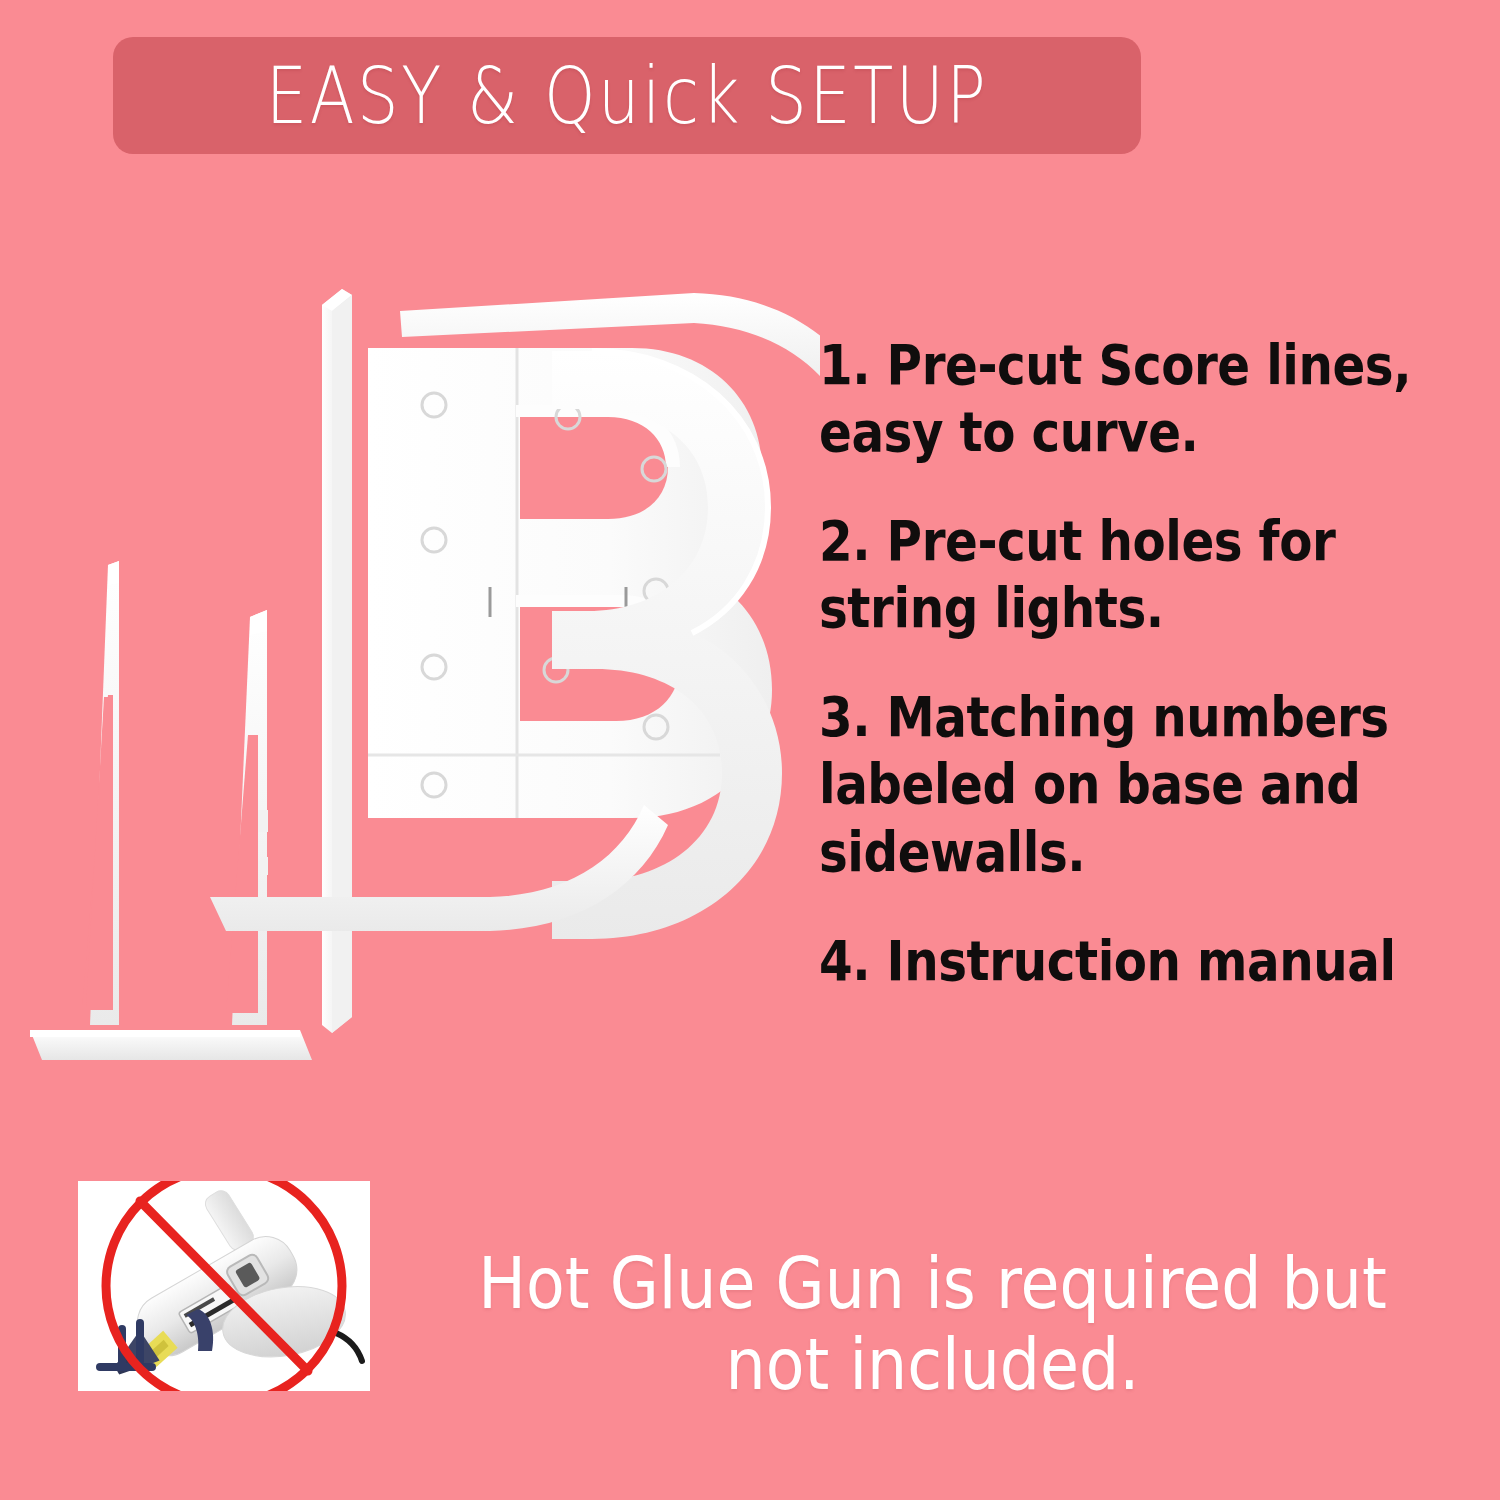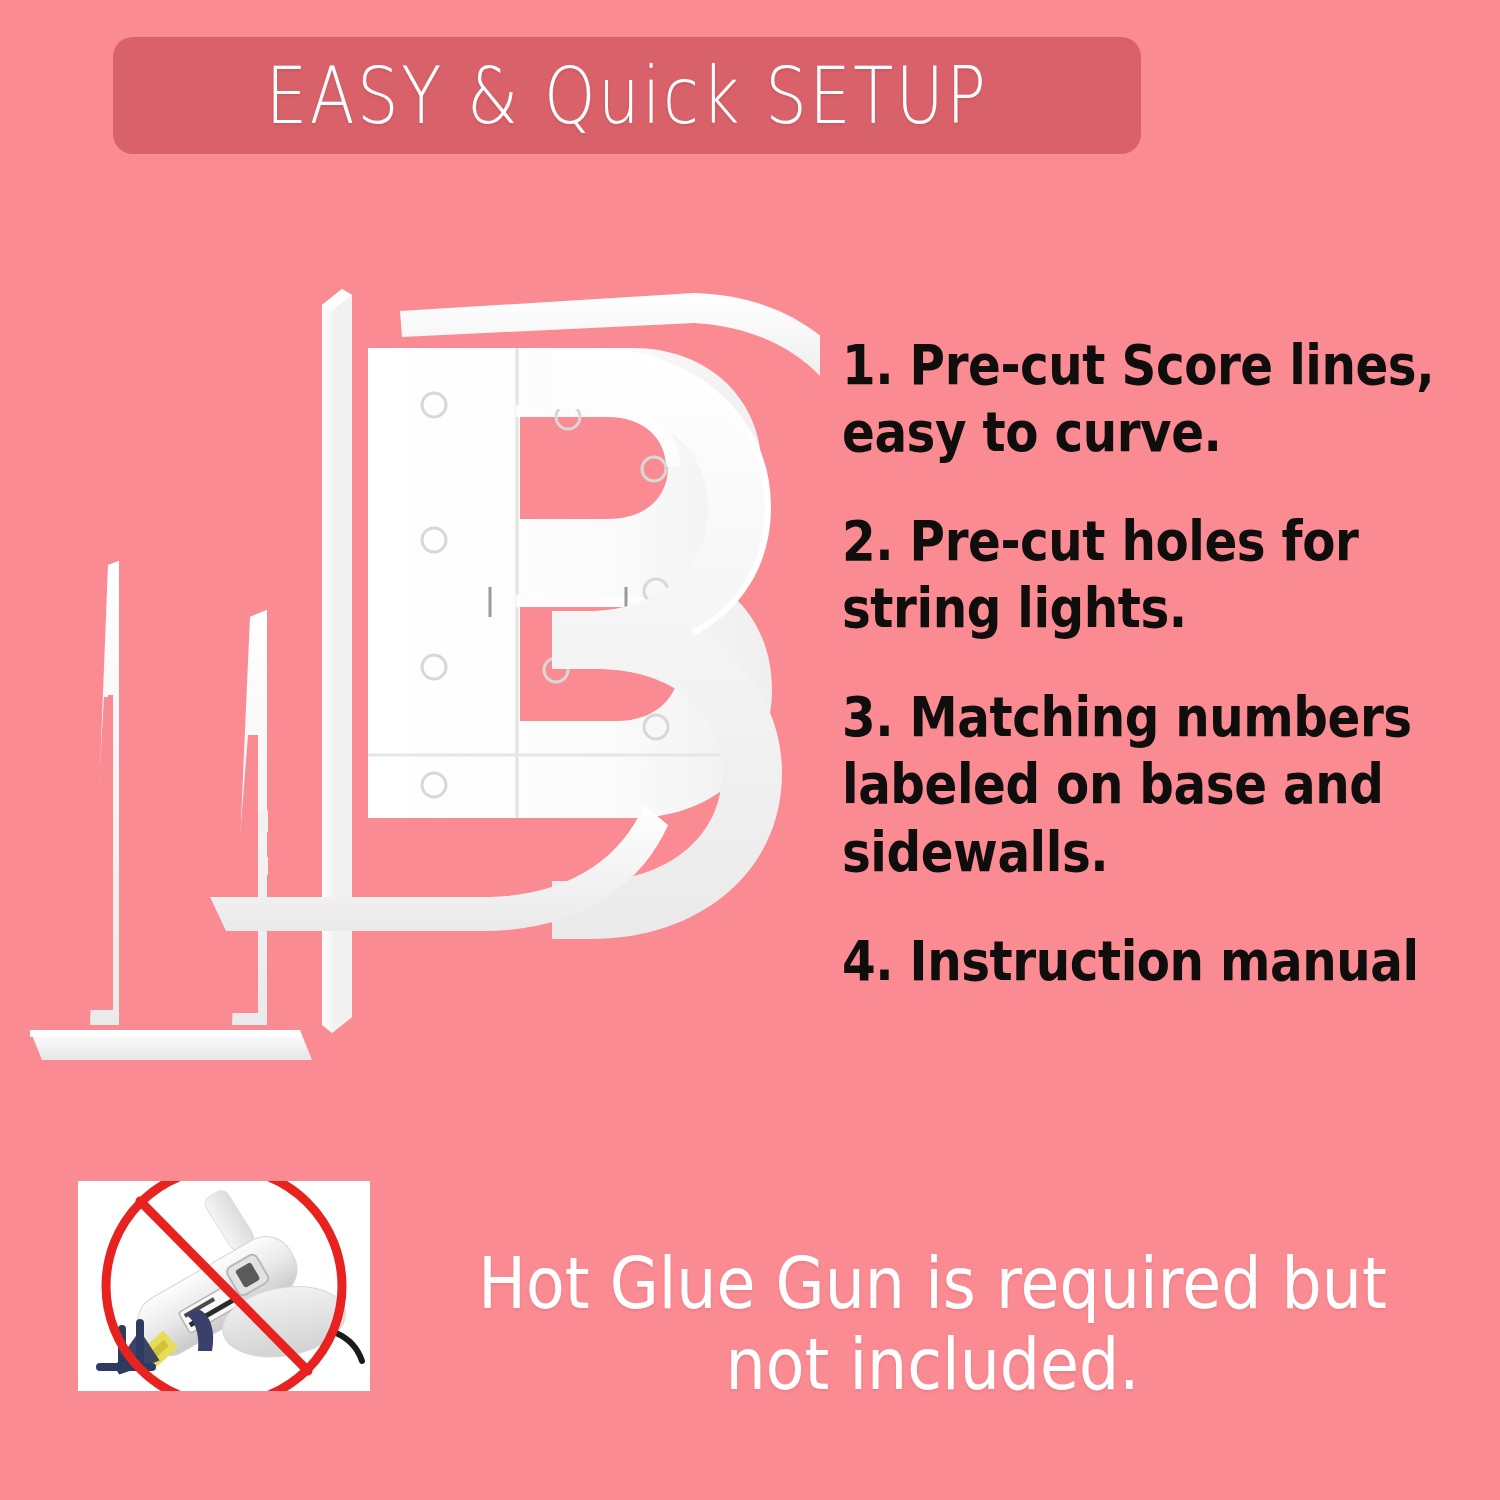--- a/index.html
+++ b/index.html
@@ -42,21 +42,21 @@
     line-height: 1;
     white-space: nowrap;
     transform: scaleX(0.84);
     transform-origin: center center;
     text-shadow: 0 2px 3px rgba(150,40,50,0.18);
   }
 
   
   #instruction-list {
     position: absolute;
-    left: 842px;
+    left: 819px;
     top: 332px;
     width: 640px;
   }
   .instruction-item {
     color: #100d0d;
     font-family: "DejaVu Sans", sans-serif;
     font-weight: bold;
     font-size: 55px;
     line-height: 1.22;
     letter-spacing: -0.5px;

